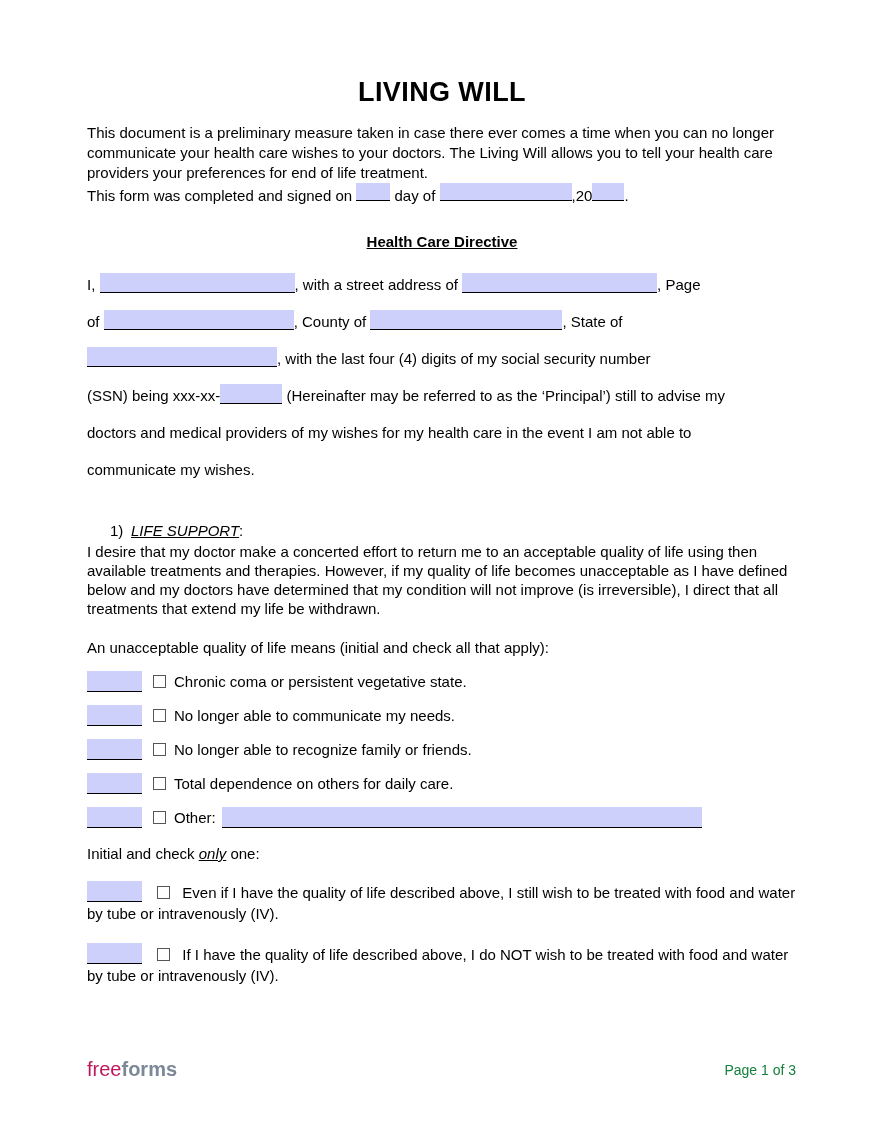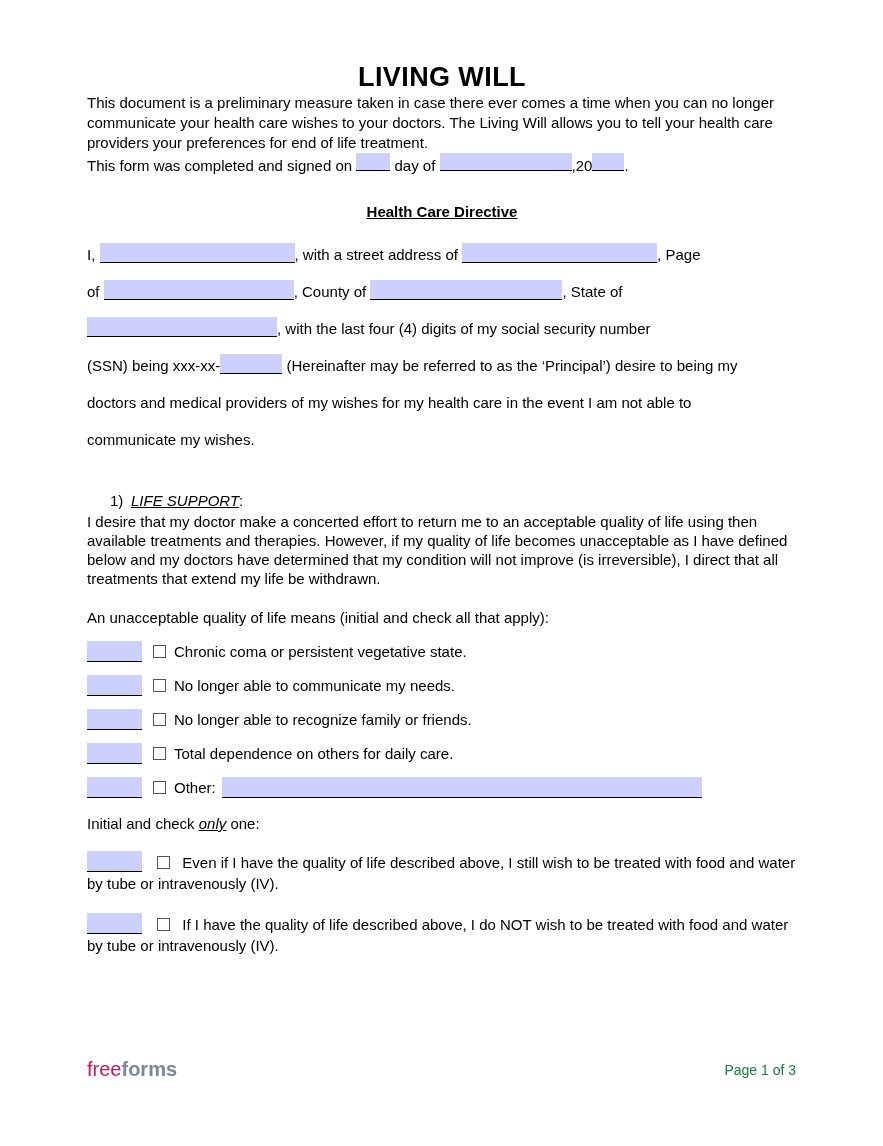--- a/index.html
+++ b/index.html
@@ -23,21 +23,21 @@
   .content {
     position: absolute;
     left: 87px;
     top: 0;
     width: 710px;
   }
   h1.doc-title {
     font-size: 27px;
     font-weight: bold;
     text-align: center;
-    margin: 0;
+    margin: 15px;
     padding-top: 62px;
     letter-spacing: 0.4px;
   }
   p.para {
     font-size: 15px;
     line-height: 20px;
     margin: 0;
     text-align: left;
   }
   .intro {
@@ -199,21 +199,21 @@
       <span class="fill" style="width:195px;"></span><span>, with a street address of</span>
       <span class="fill" style="width:195px;"></span><span>, Page</span>
       <br>
       <span>of</span>
       <span class="fill" style="width:190px;"></span><span>, County of</span>
       <span class="fill" style="width:192px;"></span><span>, State of</span>
       <br>
       <span class="fill" style="width:190px;"></span><span>, with the last four (4) digits of my social security number</span>
       <br>
       <span>(SSN) being xxx-xx-</span><span class="fill" style="width:62px;"></span>
-      <span>(Hereinafter may be referred to as the ‘Principal’) desire to being my</span>
+      <span>(Hereinafter may be referred to as the ‘Principal’) still to advise my</span>
       <br>
       <span>doctors and medical providers of my wishes for my health care in the event I am not able to</span>
       <br>
       <span>communicate my wishes.</span>
     </div>
 
     <div class="list-item">
       <div class="list-num">1)</div>
       <div>
         <span class="list-label">LIFE SUPPORT</span><span>:</span>

